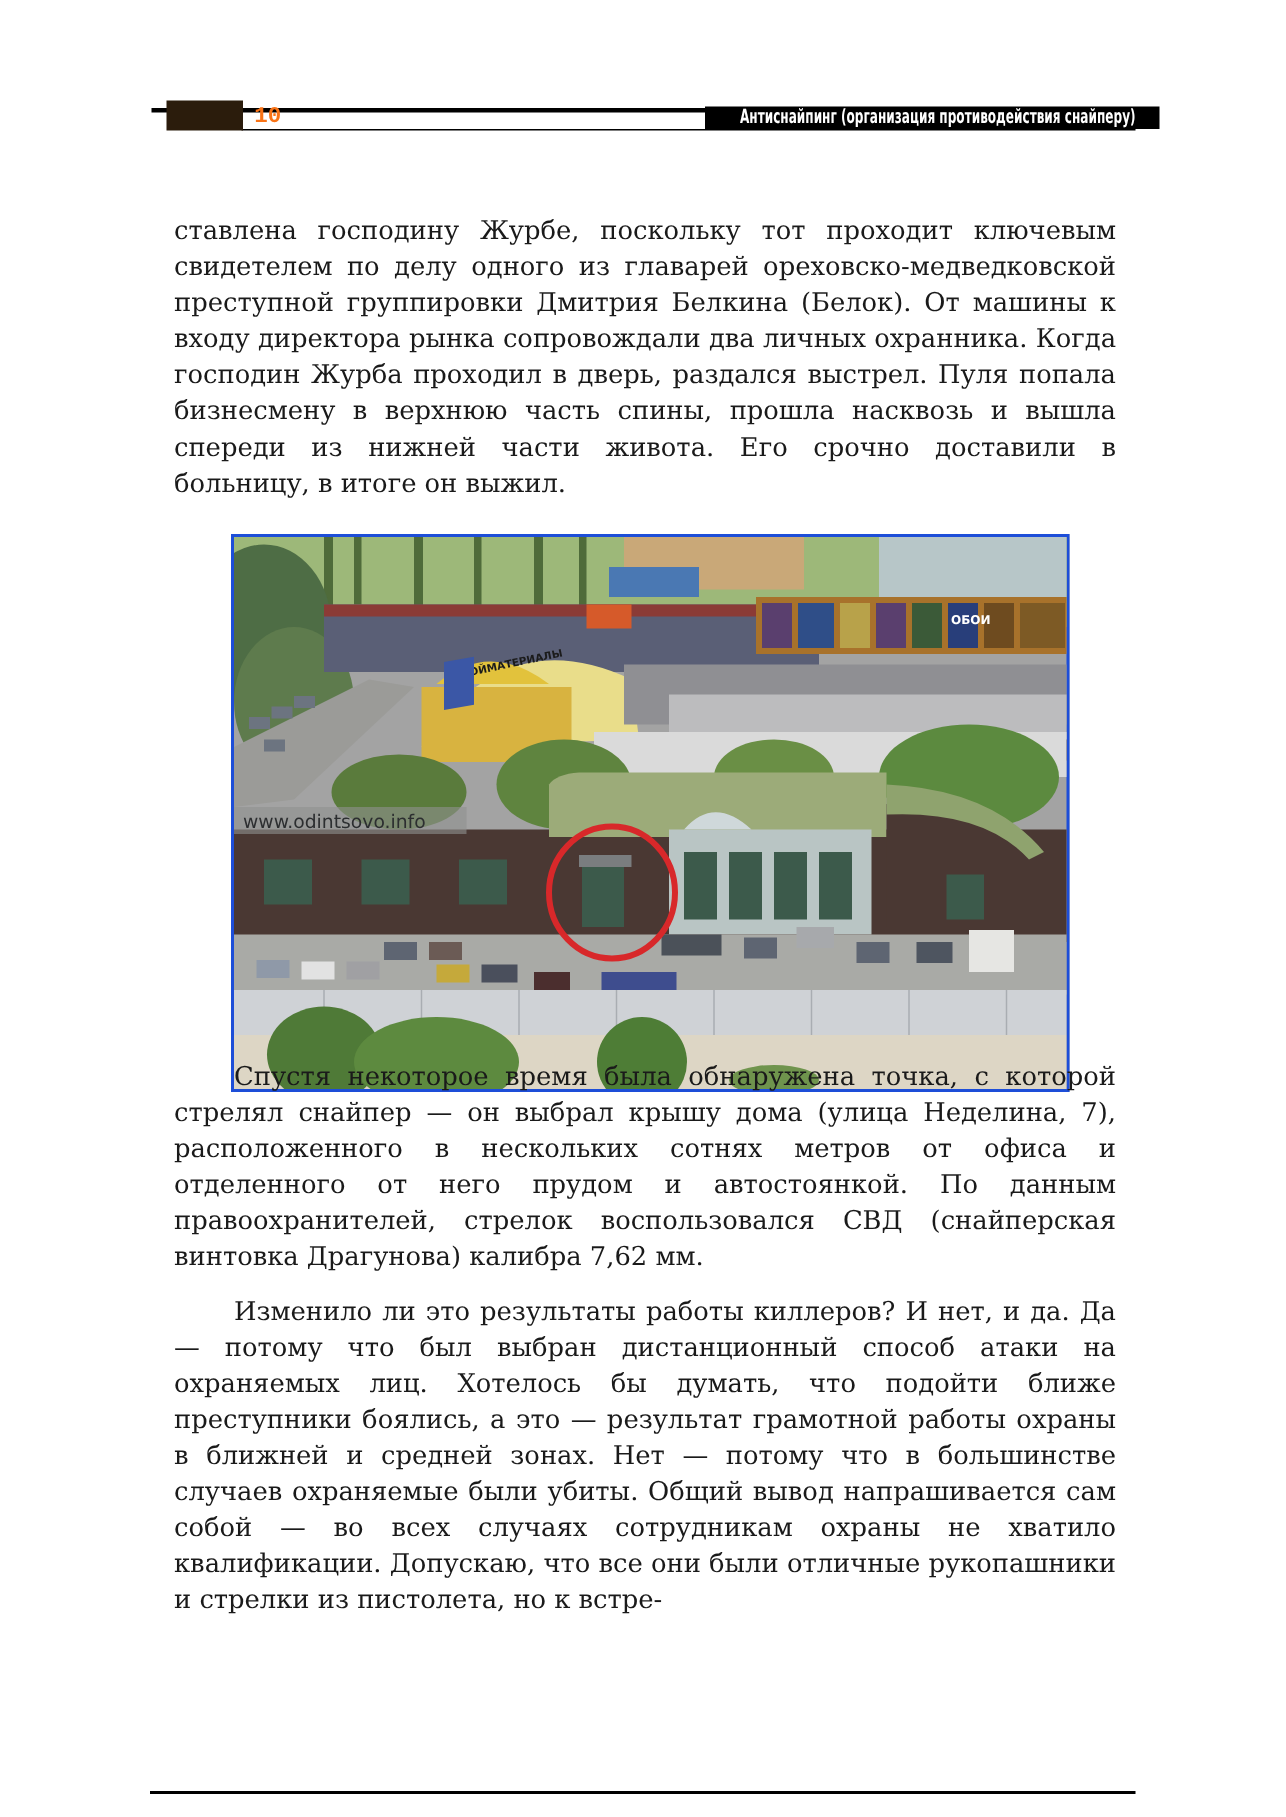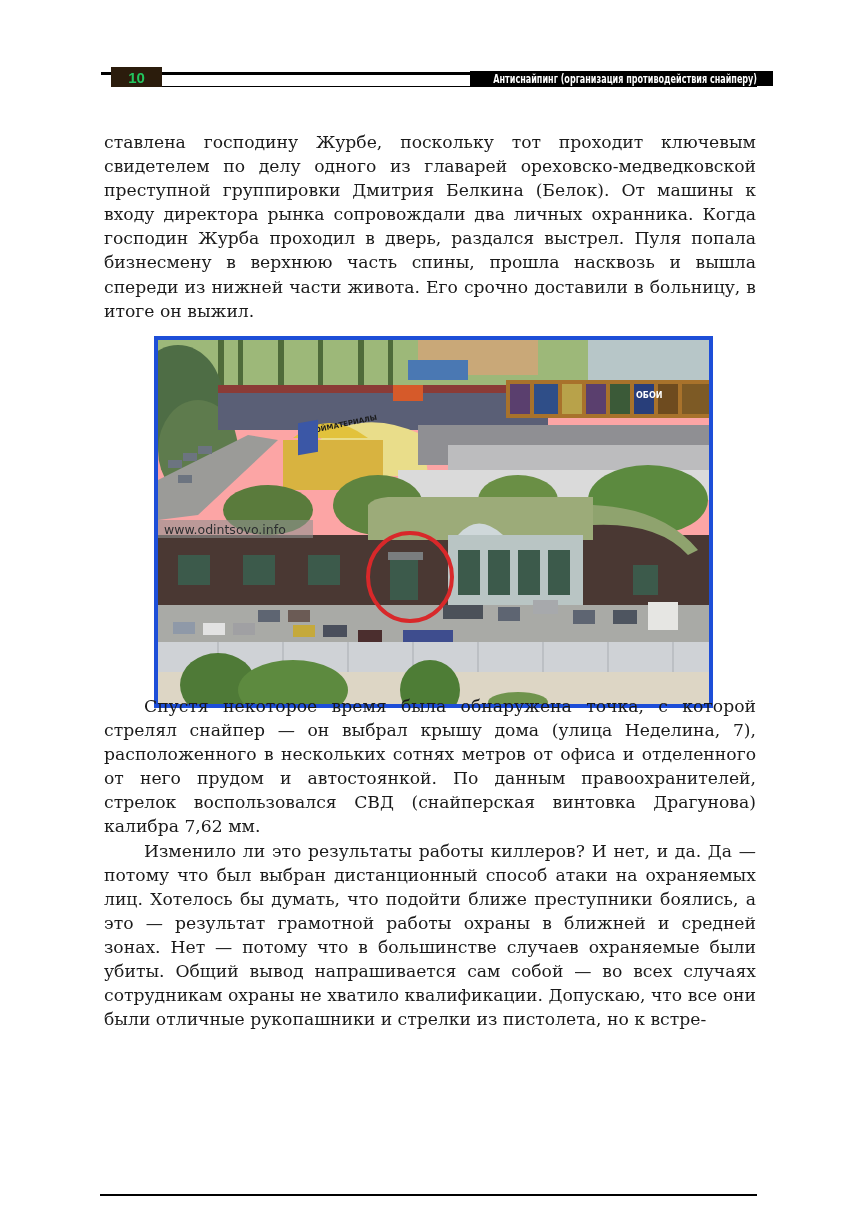--- a/index.html
+++ b/index.html
@@ -3,39 +3,39 @@
 <meta charset="utf-8">
 <style>
   html, body { margin: 0; padding: 0; background: #ffffff; }
   body { width: 857px; height: 1211px; position: relative; overflow: hidden;
          font-family: "DejaVu Serif", "Liberation Serif", serif; color: #1a1a1a; }
 
   
   .hdr-line { position: absolute; left: 101px; top: 72px; width: 656px; height: 3px; background: #000; }
   .hdr-thin { position: absolute; left: 161px; top: 86px; width: 596px; height: 1px; background: #000; }
   .page-num-wrap { position: absolute; left: 111px; top: 67px; width: 51px; height: 20px; background: #2b1c0c; }
-  .page-num-wrap span { display: block; width: 100%; text-align: center; color: #22c55e;
-              font-family: Liberation Sans, sans-serif; font-weight: bold; font-size: 15px; line-height: 21px; }
+  .page-num-wrap span { display: block; width: 100%; text-align: center; color: #f97316;
+              font-family: Liberation Mono, monospace; font-weight: bold; font-size: 15px; line-height: 21px; padding-left: 42px; }
   .running-title { position: absolute; left: 470px; top: 71px; width: 303px; height: 15px; background: #000;
               overflow: hidden; }
   .running-title span { display: block; white-space: nowrap; color: #fff; font-family: "DejaVu Sans", sans-serif;
               font-weight: bold; font-size: 13px; line-height: 15px; transform: scaleX(0.62); transform-origin: left center;
               width: 463px; text-align: right; }
 
   
   .text-block { position: absolute; left: 104px; width: 652px; font-size: 17.2px; line-height: 24.1px;
                 text-align: justify; text-align-last: left; }
-  .text-block p { margin: 0; text-indent: 0; hyphens: manual; }
+  .text-block p { margin: 12px; text-indent: 0; hyphens: manual; }
   .text-block p.indent { text-indent: 40px; }
   #block1 { top: 130px; }
   #block2 { top: 694px; }
 
   
-  .photo { position: absolute; left: 154px; top: 336px; width: 559px; height: 372px;
-           border: 4px solid #1d4ed8; box-sizing: border-box; overflow: hidden; background: #fca5a5; }
+  .photo { position: absolute; left: 154px; top: 356px; width: 559px; height: 372px;
+           border: 2px solid #1d4ed8; box-sizing: border-box; overflow: hidden; background: #a3a3a3; }
   .photo svg { display: block; }
 </style>
 </head>
 <body>
 
 <div class="hdr-line"></div>
 <div class="hdr-thin"></div>
 <div class="page-num-wrap">
   <span>10</span>
 </div>

